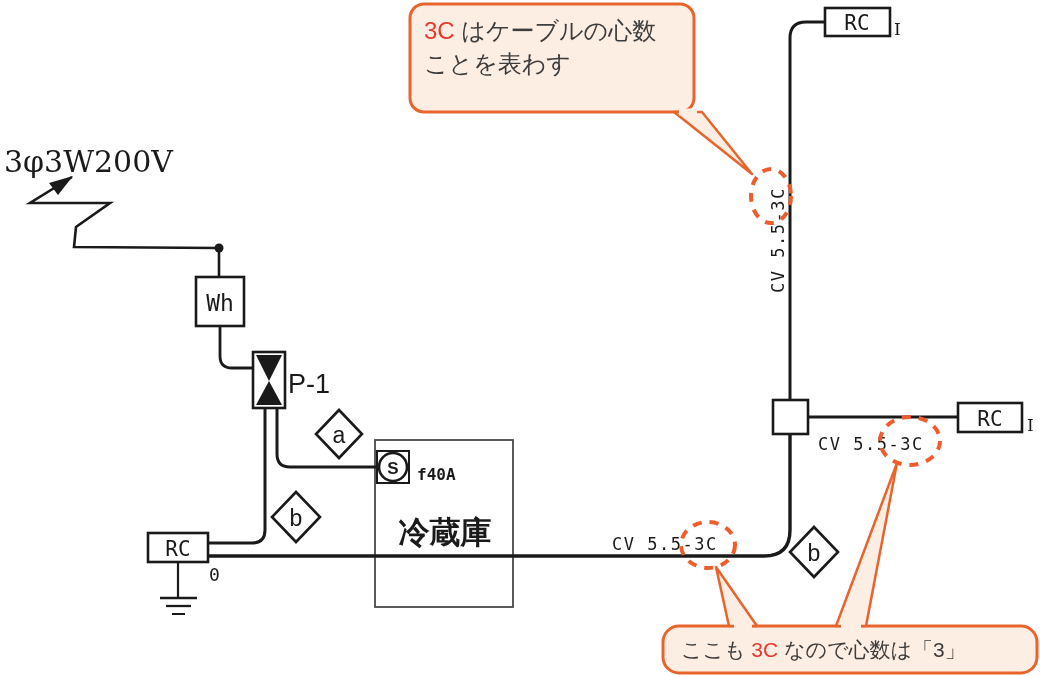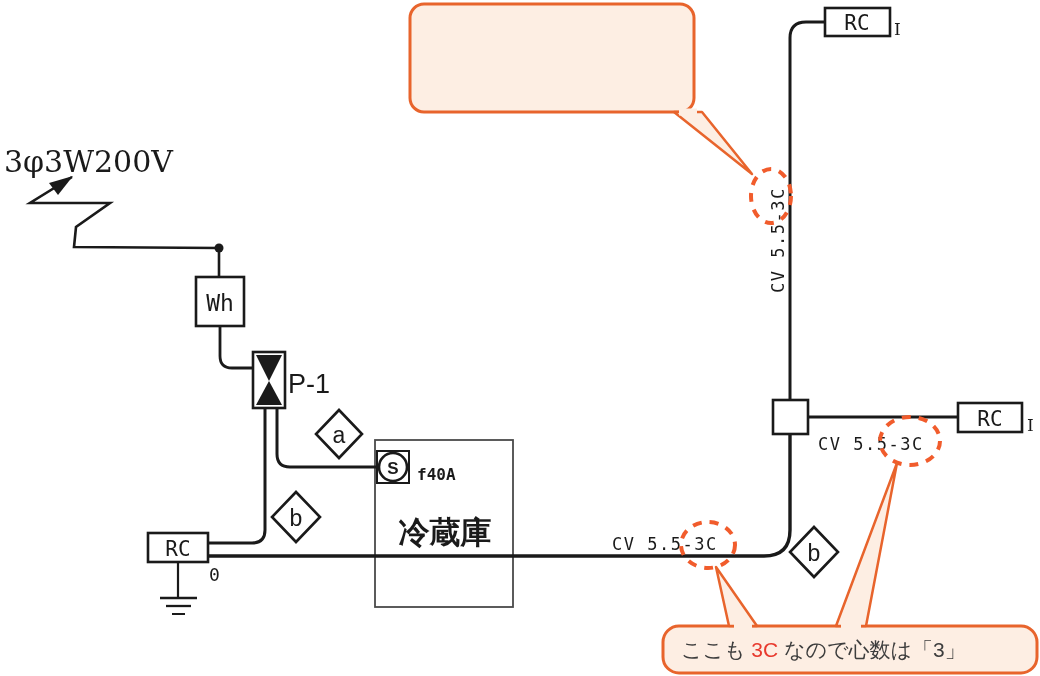--- a/index.html
+++ b/index.html
@@ -127,16 +127,18 @@
   <g>
     <rect x="663" y="626" width="374" height="47" rx="16" fill="var(--bubble)" stroke="var(--accent)" stroke-width="3"></rect>
     <polygon points="729,626 757,626 716,567" fill="var(--bubble)" stroke="var(--accent)" stroke-width="2.5" stroke-linejoin="round"></polygon>
     <line x1="734" y1="626" x2="752" y2="626" stroke="var(--bubble)" stroke-width="7"></line>
     <polygon points="836,626 866,626 897,463" fill="var(--bubble)" stroke="var(--accent)" stroke-width="2.5" stroke-linejoin="round"></polygon>
     <line x1="841" y1="626" x2="861" y2="626" stroke="var(--bubble)" stroke-width="7"></line>
   </g>
 </svg>
 
 <div id="bubble1-text" class="bubble-text">
+  <div><span class="hl">3C</span><span> はケーブルの心数</span></div>
+  <div>ことを表わす</div>
 </div>
 
 <div id="bubble2-text" class="bubble-text"><span>ここも </span><span class="hl">3C</span><span> なので心数は「3」</span></div>
 </div>
 
 </body></html>

